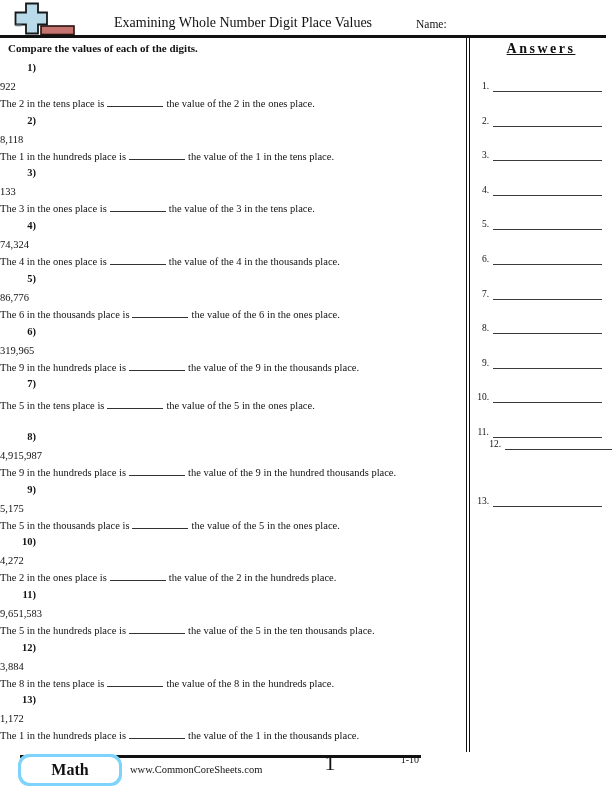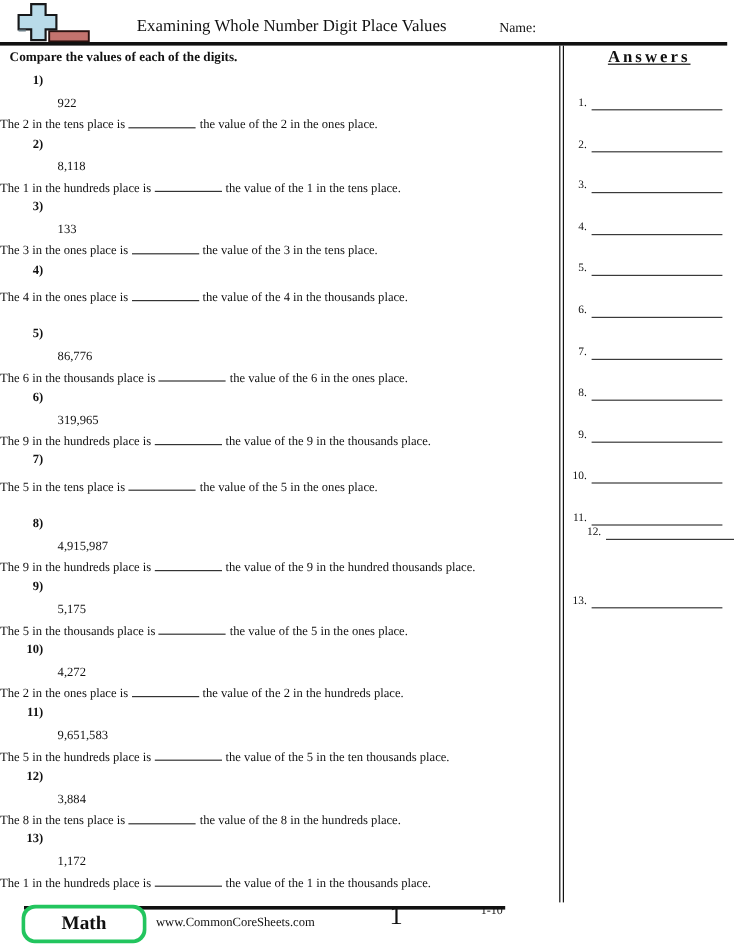--- a/index.html
+++ b/index.html
@@ -12,34 +12,34 @@
   .logo{position:absolute;left:12px;top:2px;width:68px;height:34px;}
   .page-title{position:absolute;left:114px;top:15px;font-size:14px;white-space:nowrap;}
   .name-label{position:absolute;left:416px;top:18px;font-size:11.5px;}
   .header-rule{position:absolute;left:0;top:35px;width:606px;height:3px;background:#111;}
   
   .questions-area{position:absolute;left:0;top:38px;width:466px;height:714px;}
   .instruction{position:absolute;left:8px;top:4px;font-size:11px;font-weight:bold;}
   .question{position:absolute;left:0;width:462px;}
   .q-num{position:absolute;left:6px;top:0;width:30px;text-align:right;font-weight:bold;font-size:10.5px;}
   .q-content{margin-left:44px;width:416px;font-size:10.5px;}
-  .q-value{display:block;line-height:14px;margin-left:48px;}
+  .q-value{display:block;line-height:14px;}
   .q-text{display:block;margin-top:2px;line-height:14.5px;}
   .q-blank{display:inline-block;width:56px;height:10px;border-bottom:1px solid #333;margin:0 3px;vertical-align:baseline;}
   
   .divider{position:absolute;left:466px;top:38px;height:714px;width:2px;
            border-left:1.5px solid #111;border-right:1.5px solid #111;}
   .answers-title{position:absolute;left:478px;top:41px;width:126px;text-align:center;
                  font-size:14px;font-weight:bold;letter-spacing:2.5px;text-decoration:underline;}
   .answer-row{position:absolute;left:470px;width:132px;display:flex;align-items:flex-end;height:14px;}
   .a-num{width:19px;text-align:right;font-size:9.5px;line-height:12px;}
   .a-line{flex:1;height:12px;border-bottom:1.2px solid #3a3a3a;margin-left:4px;}
   
   .footer-line{position:absolute;left:20px;top:755px;width:401px;height:2.5px;background:#111;}
-  .math-badge{position:absolute;left:18px;top:754px;width:104px;height:32px;background:#22c55e;border-radius:11px;}
+  .math-badge{position:absolute;left:18px;top:754px;width:104px;height:32px;background:#7dd3fc;border-radius:11px;}
   .math-pill{position:absolute;left:3px;top:3px;right:3px;bottom:3px;background:#fff;border-radius:9px;
              display:flex;align-items:center;justify-content:center;font-size:16px;font-weight:bold;color:#111;}
   .website{position:absolute;left:130px;top:764px;font-size:10.5px;}
   .page-num{position:absolute;left:300px;top:750px;width:60px;text-align:center;font-size:22px;}
   .score-table{position:absolute;left:383px;top:752px;}
   .score-row{display:flex;}
   .score-row + .score-row{margin-top:-1px;}
   .score-label{width:36px;text-align:right;padding-right:3px;font-size:10px;line-height:16.5px;}
   .score-cell{box-sizing:border-box;width:19.5px;height:16.5px;margin-right:-1px;border:1px solid #111;
               display:flex;align-items:center;justify-content:center;font-size:9px;background:#fff;margin-top:40px;}
@@ -79,20 +79,21 @@
       <div class="question" style="top: 129.4px;">
     <span class="q-num">3)</span>
     <span class="q-content">
       <span class="q-value">133</span>
       <span class="q-text"><span>The 3 in the ones place is</span><span class="q-blank"></span><span>the value of the 3 in the tens place.</span></span>
     </span>
   </div>
       <div class="question" style="top: 182.1px;">
     <span class="q-num">4)</span>
     <span class="q-content">
+      <span class="q-value">74,324</span>
       <span class="q-text"><span>The 4 in the ones place is</span><span class="q-blank"></span><span>the value of the 4 in the thousands place.</span></span>
     </span>
   </div>
       <div class="question" style="top: 234.8px;">
     <span class="q-num">5)</span>
     <span class="q-content">
       <span class="q-value">86,776</span>
       <span class="q-text"><span>The 6 in the thousands place is</span><span class="q-blank"></span><span>the value of the 6 in the ones place.</span></span>
     </span>
   </div>

